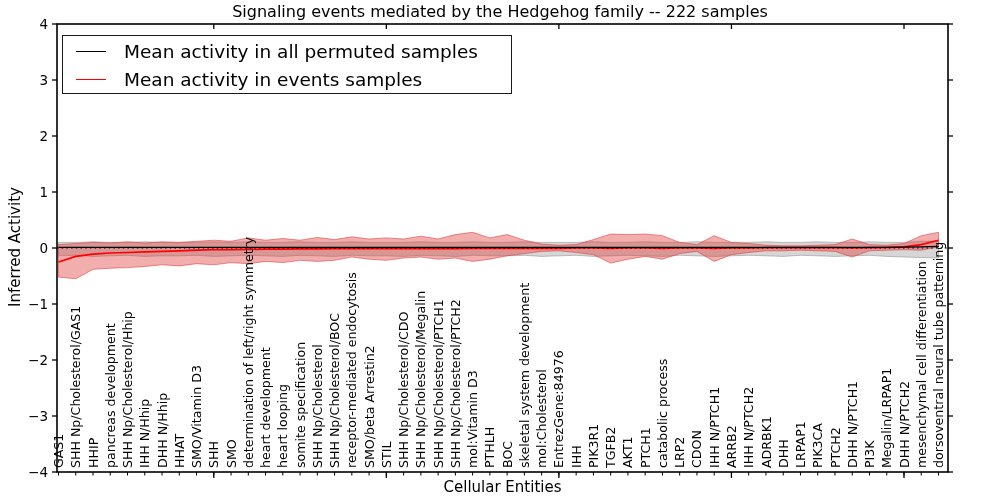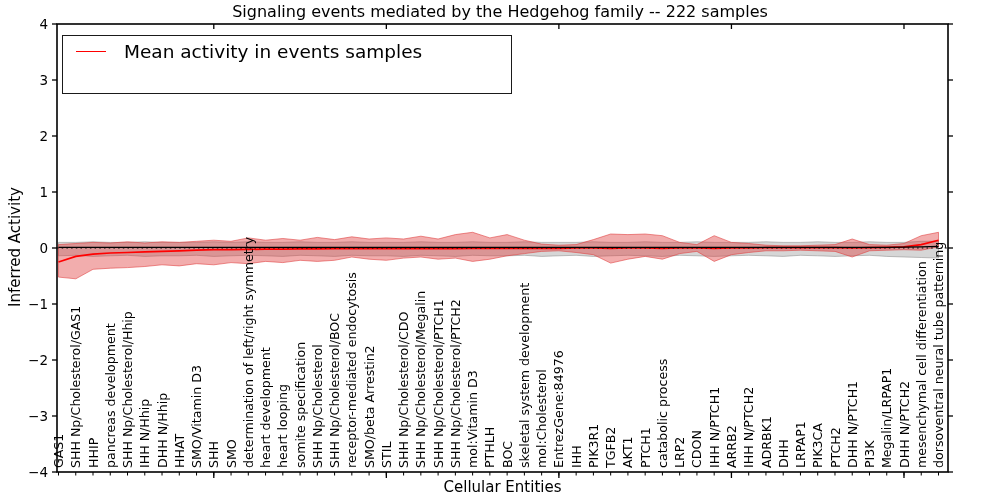--- a/index.html
+++ b/index.html
@@ -184,18 +184,22 @@
     </svg>
 
   <div class="chart-title">Signaling events mediated by the Hedgehog family -- 222 samples</div>
 
   <div class="y-label">Inferred Activity</div>
 
   <div class="x-label">Cellular Entities</div>
 
   <div class="legend">
     <div class="legend-row">
+      <span class="legend-sample" style="border-top-color: rgb(0, 0, 0);"></span>
+      <span class="legend-text">Mean activity in all permuted samples</span>
+    </div>
+    <div class="legend-row">
       <span class="legend-sample" style="border-top-color: rgb(255, 0, 0);"></span>
       <span class="legend-text">Mean activity in events samples</span>
     </div>
   </div>
 
 </div>
 
 </body></html>

